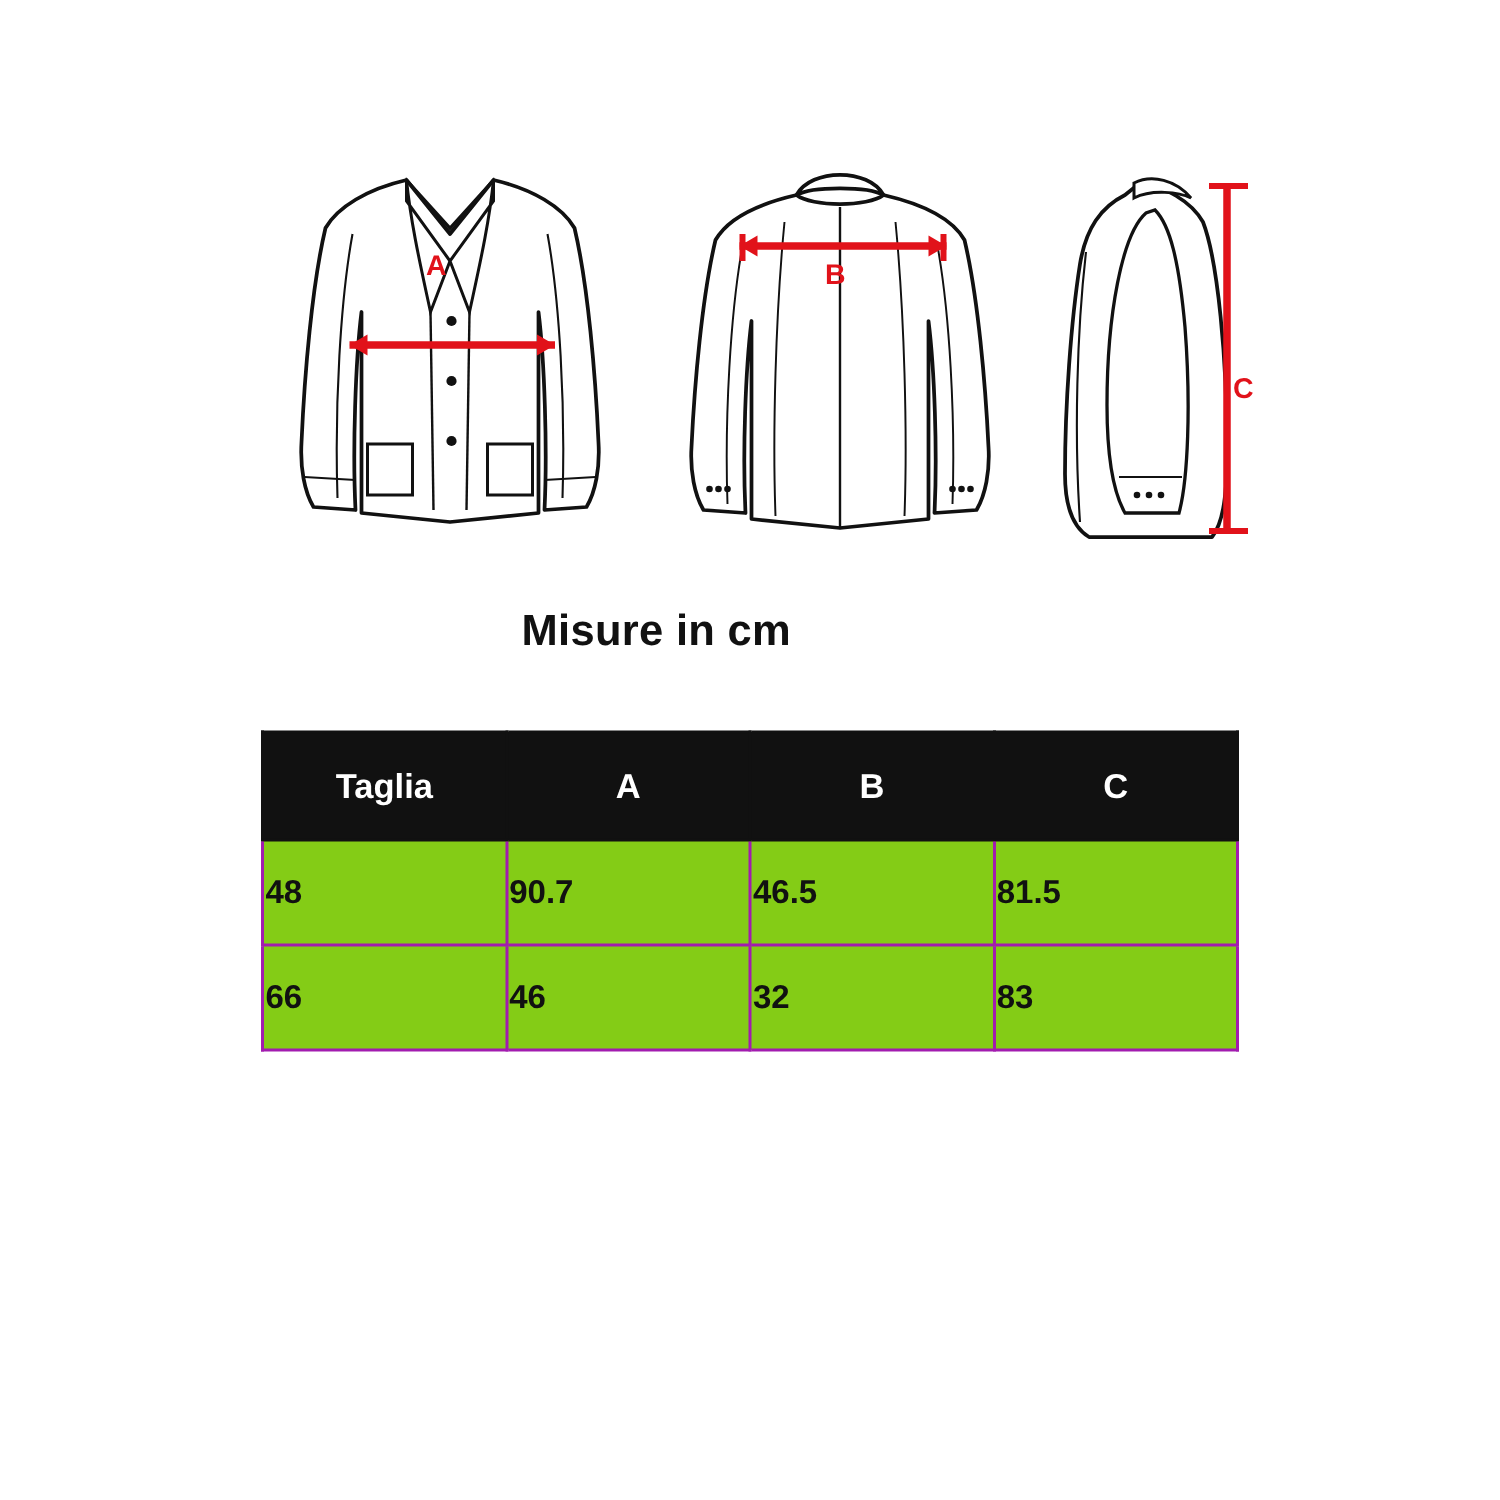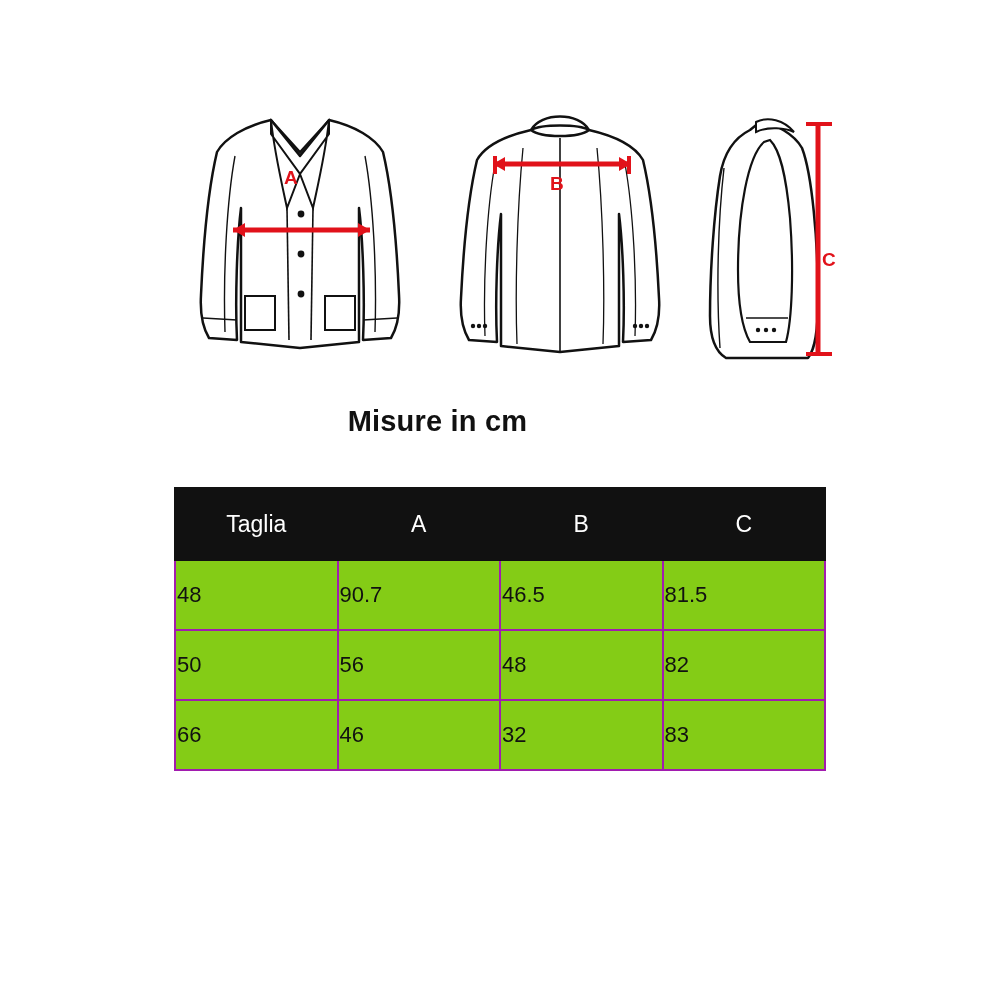--- a/index.html
+++ b/index.html
@@ -70,21 +70,21 @@
     width: 652px;
   }
   table.size-table {
     border-collapse: collapse;
     width: 652px;
     table-layout: fixed;
   }
   table.size-table th,
   table.size-table td {
     border: 2px solid #a21caf;
-    font-weight: normal;
+    font-weight: bold;
     font-size: 22px;
     height: 66px;
     vertical-align: middle;
   }
   table.size-table thead th {
     background: #111111;
     color: #ffffff;
     border-color: #111111;
     height: 68px;
     font-size: 23px;
@@ -203,26 +203,20 @@
         </tr>
       </thead>
       <tbody>
         <tr>
           <td>48</td>
           <td>90.7</td>
           <td>46.5</td>
           <td>81.5</td>
         </tr>
         <tr>
-          <td>50</td>
-          <td>56</td>
-          <td>48</td>
-          <td>82</td>
-        </tr>
-        <tr>
           <td>66</td>
           <td>46</td>
           <td>32</td>
           <td>83</td>
         </tr>
       </tbody>
     </table>
   </div>
 
 </div>

